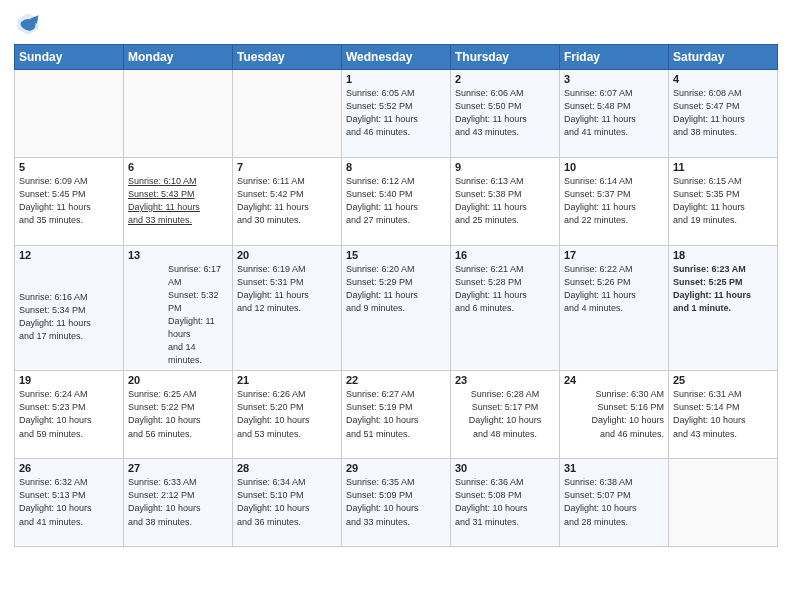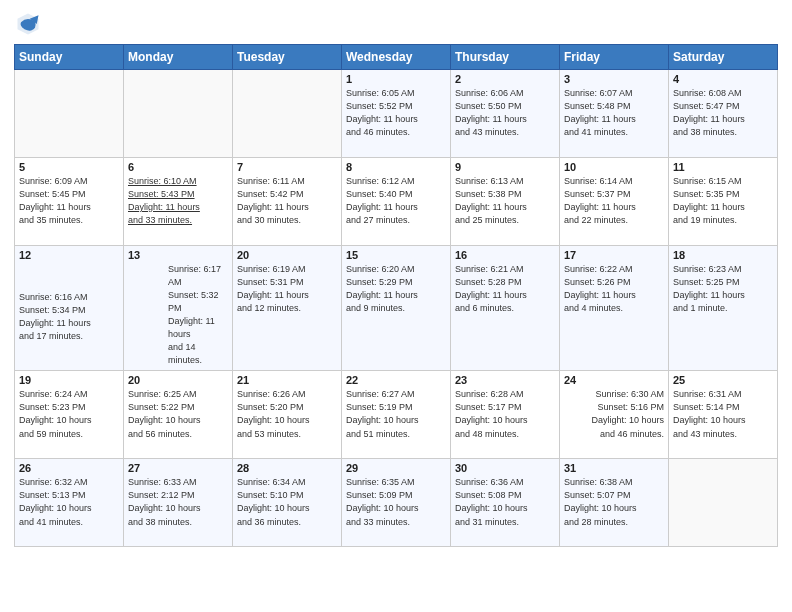--- a/index.html
+++ b/index.html
@@ -252,21 +252,21 @@
           </td>
           <td>
             <span class="day-num">17</span>
             <div class="day-info" style="white-space: pre-line;">Sunrise: 6:22 AM
 Sunset: 5:26 PM
 Daylight: 11 hours
 and 4 minutes.</div>
           </td>
           <td>
             <span class="day-num">18</span>
-            <div class="day-info" style="white-space: pre-line;">Sunrise: 6:23 AM
+            <div class="day-info" style="white-space: pre-line; font-weight: bold;">Sunrise: 6:23 AM
 Sunset: 5:25 PM
 Daylight: 11 hours
 and 1 minute.</div>
           </td>
         </tr>
         <tr>
           <td>
             <span class="day-num">19</span>
             <div class="day-info" style="white-space: pre-line;">Sunrise: 6:24 AM
 Sunset: 5:23 PM
@@ -289,21 +289,21 @@
           </td>
           <td>
             <span class="day-num">22</span>
             <div class="day-info" style="white-space: pre-line;">Sunrise: 6:27 AM
 Sunset: 5:19 PM
 Daylight: 10 hours
 and 51 minutes.</div>
           </td>
           <td>
             <span class="day-num">23</span>
-            <div class="day-info" style="white-space: pre-line;">Sunrise: 6:28 AM
+            <div class="day-info" style="white-space: pre-line; text-align: center;">Sunrise: 6:28 AM
 Sunset: 5:17 PM
 Daylight: 10 hours
 and 48 minutes.</div>
           </td>
           <td>
             <span class="day-num">24</span>
             <div class="day-info" style="white-space: pre-line; text-align: right;">Sunrise: 6:30 AM
 Sunset: 5:16 PM
 Daylight: 10 hours
 and 46 minutes.</div>

